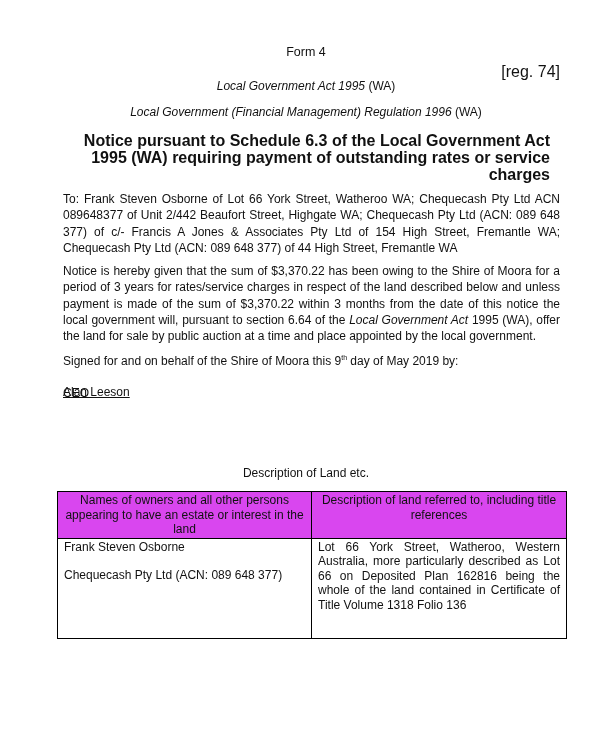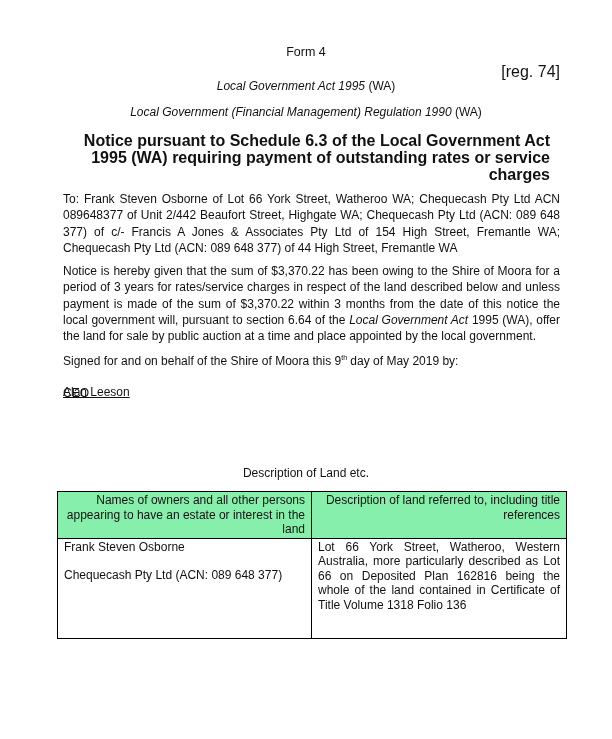--- a/index.html
+++ b/index.html
@@ -24,35 +24,35 @@
   .signed { top: 354px; left: 63px; }
   .signer { top: 385px; left: 63px; text-decoration: underline; }
   .role { top: 386px; left: 63px; }
   .desc-title { top: 466px; font-size: 12px; }
   sup { font-size: 7px; vertical-align: 5px; }
   table.land {
     position: absolute; top: 491px; left: 57px; width: 510px;
     border-collapse: collapse; font-size: 12px; line-height: 14.5px;
   }
   table.land th, table.land td { border: 1px solid #000; padding: 1px 6px; vertical-align: top; }
-  table.land th { background: #86efac; font-weight: normal; text-align: right; height: 40px; }
+  table.land th { background: #d946ef; font-weight: normal; text-align: center; height: 40px; }
   table.land td { height: 97px; }
   table.land .c1 { width: 241px; }
   table.land td.c2 { text-align: justify; margin-left: 35px; }
   .owner-gap { height: 14px; }
 </style>
 </head>
 <body>
 
 <div class="abs center form-title">Form 4</div>
 <div class="abs reg">[reg. 74]</div>
 
 <div class="abs center act"><i>Local Government Act 1995</i><span> (WA)</span></div>
 
-<div class="abs center regulation"><i>Local Government (Financial Management) Regulation 1990</i><span> (WA)</span></div>
+<div class="abs center regulation"><i>Local Government (Financial Management) Regulation 1996</i><span> (WA)</span></div>
 
 <div class="abs heading">Notice pursuant to Schedule 6.3 of the Local Government Act 1995 (WA) requiring payment of outstanding rates or service charges</div>
 
 <div class="abs para to-para last-left">To: Frank Steven Osborne of Lot 66 York Street, Watheroo WA; Chequecash Pty Ltd ACN 089648377 of Unit 2/442 Beaufort Street, Highgate WA; Chequecash Pty Ltd (ACN: 089 648 377) of c/- Francis A Jones &amp; Associates Pty Ltd of 154 High Street, Fremantle WA; Chequecash Pty Ltd (ACN: 089 648 377) of 44 High Street, Fremantle WA</div>
 
 <div class="abs para notice-para last-left"><span>Notice is hereby given that the sum of $3,370.22 has been owing to the Shire of Moora for a period of 3 years for rates/service charges in respect of the land described below and unless payment is made of the sum of $3,370.22 within 3 months from the date of this notice the local government will, pursuant to section 6.64 of the </span><i>Local Government Act</i><span> 1995 (WA), offer the land for sale by public auction at a time and place appointed by the local government.</span></div>
 
 <div class="abs signed"><span>Signed for and on behalf of the Shire of Moora this 9</span><sup>th</sup><span> day of May 2019 by:</span></div>
 
 <div class="abs signer">Alan Leeson</div>

